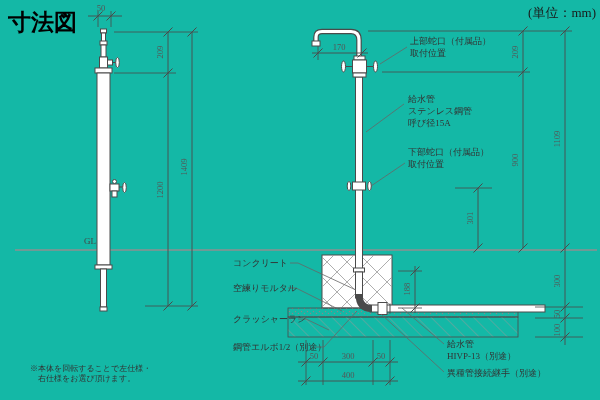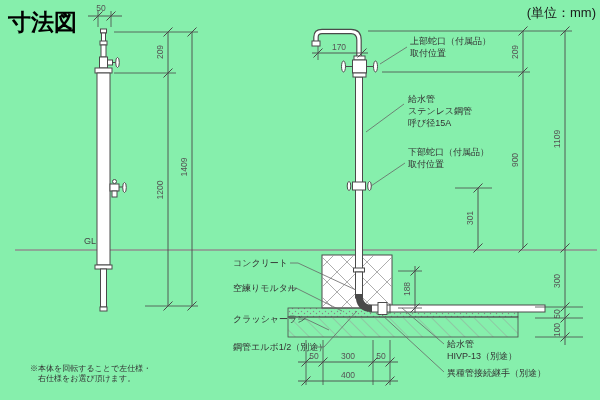--- a/index.html
+++ b/index.html
@@ -1,17 +1,17 @@
 <!DOCTYPE html>
 <html><head>
 <meta charset="utf-8">
 <style>
   html,body{margin:0;padding:0;background:#fff;}
-  #stage{position:relative;width:600px;height:400px;background:#86efac;overflow:hidden;
-         font-family:Liberation Sans, sans-serif;}
+  #stage{position:relative;width:600px;height:400px;background:#14b8a6;overflow:hidden;
+         font-family:Liberation Serif, serif;}
   #stage svg{position:absolute;left:0;top:0;}
   .ttl{font-weight:bold;font-size:23px;fill:#000;}
   .unit{font-size:13px;fill:#1a1a1a;}
   .dim{font-size:8.5px;fill:#555;}
   .lbl{font-size:9px;fill:#333;}
   .gl{font-size:9px;fill:#444;}
   .note{font-size:8px;fill:#333;}
   .ln{stroke:#4a4a4a;stroke-width:1;fill:none;}
   .thin{stroke:#4a4a4a;stroke-width:0.8;fill:none;}
   .dimln{stroke:#4a4a4a;stroke-width:0.9;fill:none;}

